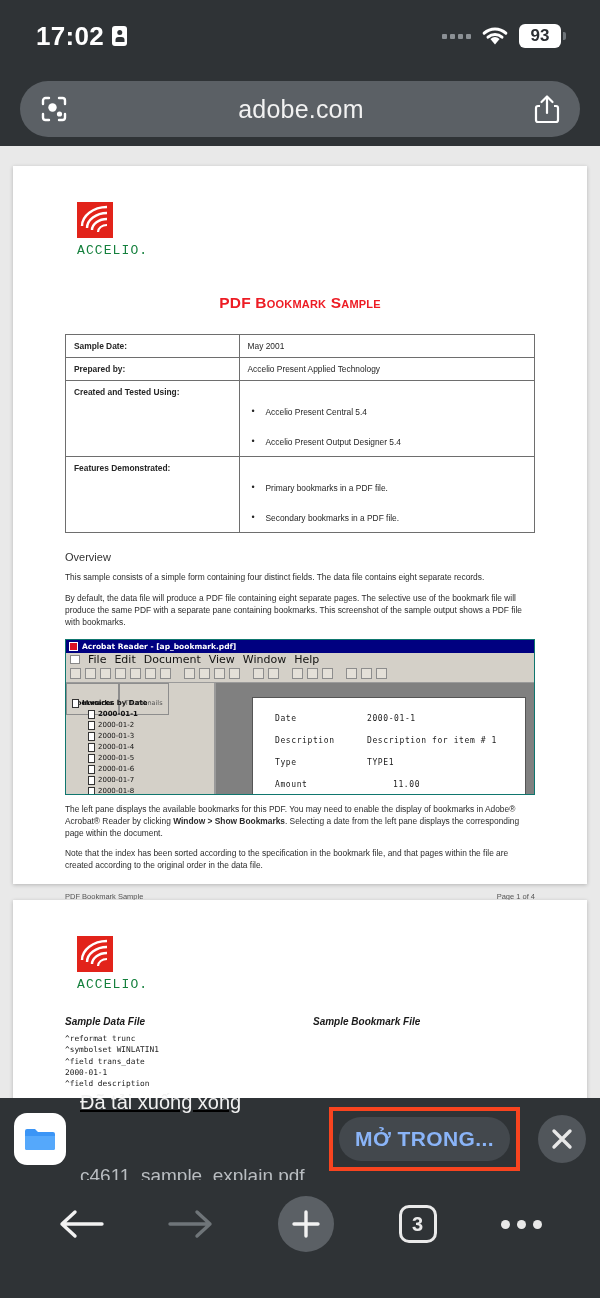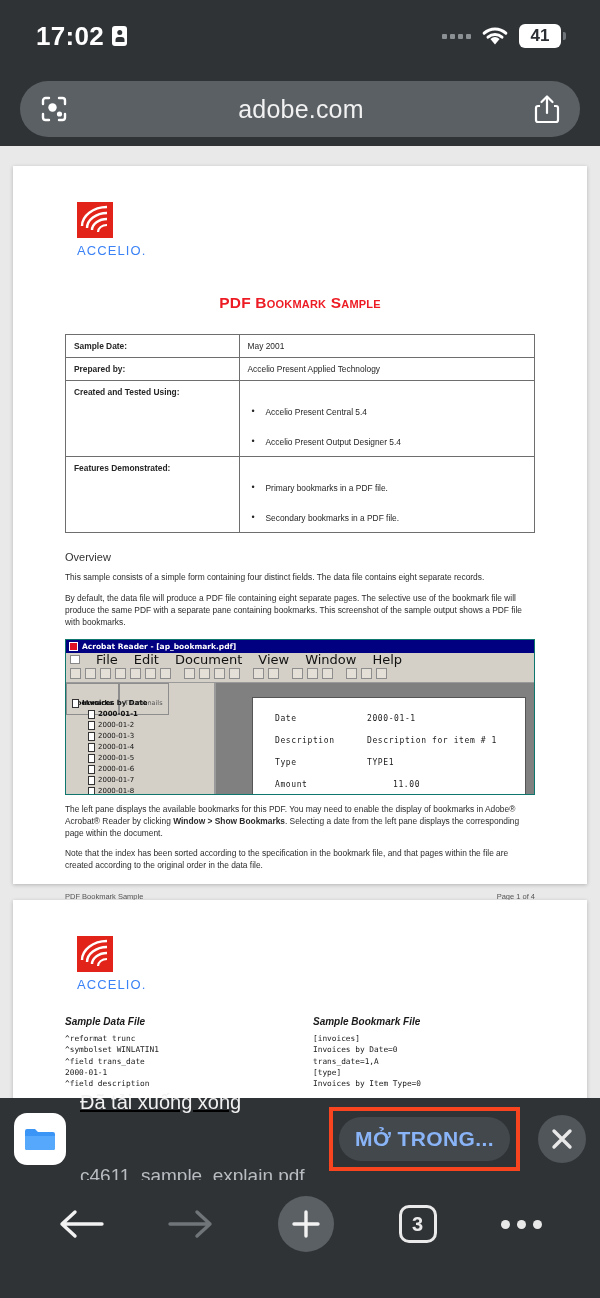--- a/index.html
+++ b/index.html
@@ -72,22 +72,22 @@
     width: 574px; position: relative;
   }
   .pdfpage.p1 { margin-top: 20px; height: 718px; padding: 36px 52px 0 52px; }
   .pdfpage.p2 { margin-top: 16px; height: 260px; padding: 36px 52px 0 52px; }
 
   
   .logo-block { margin-left: 12px; }
   .logo-mark { width: 36px; height: 36px; background: #e2231a; position: relative; overflow: hidden; }
   .logo-mark svg { position: absolute; left: 0; top: 0; }
   .logo-word {
-    font-family: Liberation Sans, sans-serif; font-size: 13px; letter-spacing: 1.1px;
-    color: #3b82f6; margin-top: 5px;
+    font-family: Liberation Mono, monospace; font-size: 13px; letter-spacing: 1.1px;
+    color: #15803d; margin-top: 5px;
   }
 
   .doc-title {
     color: #ed1c24; font-weight: bold; font-size: 15.5px; text-align: center;
     margin-top: 36px; letter-spacing: 0.2px;
     font-variant: small-caps;
   }
 
   table.info {
     width: 100%; border-collapse: collapse; margin-top: 22px;
@@ -113,22 +113,22 @@
     margin-top: 10px; width: 100%; height: 156px; border: 1px solid #0f766e;
     background: #cfcfcf; position: relative; overflow: hidden;
     font-family: "DejaVu Sans", sans-serif;
   }
   .acro-title {
     height: 13px; background: #000080; color: #fff; font-size: 7.5px; font-weight: bold;
     display: flex; align-items: center; gap: 4px; padding: 0 3px;
   }
   .acro-title .app-ico { width: 9px; height: 9px; background: #d12; border: 1px solid #fff; }
   .acro-menu {
-    height: 13px; background: #d4d0c8; display: flex; align-items: center; gap: 16px;
-    padding: 0 4px; font-size: 13px; color: #111;
+    height: 13px; background: #d4d0c8; display: flex; align-items: center; gap: 8px;
+    padding: 0 4px; font-size: 11px; color: #111;
   }
   .acro-menu .mico { width: 10px; height: 9px; background: #fff; border: 1px solid #888; }
   .acro-tools {
     height: 17px; background: #d4d0c8; display: flex; align-items: center; gap: 4px;
     padding: 0 4px; border-bottom: 1px solid #9a9a9a;
   }
   .acro-tools .t { width: 11px; height: 11px; background: #e4e0d8; border: 1px solid #8d8d8d; }
   .acro-tools .sep { width: 5px; }
   .acro-body { display: flex; height: 175px; background: #808080; }
   .acro-left { width: 150px; background: #d4d0c8; border-right: 2px solid #9a9a9a; }
@@ -232,21 +232,21 @@
           <i></i>
         </span>
       <span class="wifi">
         <svg width="26" height="19" viewBox="0 0 26 19">
           <path d="M13 17.6 L8.4 11.9 A7.4 7.4 0 0 1 17.6 11.9 Z" fill="#ffffff"></path>
           <path d="M2.2 6.2 A16 16 0 0 1 23.8 6.2" stroke="#ffffff" stroke-width="3.1" fill="none" stroke-linecap="round"></path>
           <path d="M6.0 10.2 A10.6 10.6 0 0 1 20.0 10.2" stroke="#ffffff" stroke-width="3.0" fill="none" stroke-linecap="round"></path>
         </svg>
       </span>
       <span class="battery">
-        <span class="battery-body">41</span>
+        <span class="battery-body">93</span>
         <span class="battery-tip"></span>
       </span>
     </div>
   </div>
 
   <div class="urlbar-wrap">
     <div class="urlbar">
       <span class="lens-icon">
         <svg width="28" height="28" viewBox="0 0 28 28">
           <path d="M3 9 V5.5 A2.5 2.5 0 0 1 5.5 3 H9" stroke="#fff" stroke-width="2.4" fill="none" stroke-linecap="round"></path>
@@ -456,25 +456,20 @@
         <div class="col">
           <h3>Sample Data File</h3>
           <pre>^reformat trunc
 ^symbolset WINLATIN1
 ^field trans_date
 2000-01-1
 ^field description</pre>
         </div>
         <div class="col">
           <h3>Sample Bookmark File</h3>
-          <pre>[invoices]
-Invoices by Date=0
-trans_date=1,A
-[type]
-Invoices by Item Type=0</pre>
         </div>
       </div>
     </div>
   </div>
 
   <div class="dlbar">
     <div class="dl-icon">
       <span class="folder">
         <svg width="32" height="25" viewBox="0 0 32 25">
           <path d="M1 4 A2 2 0 0 1 3 2 H11 L14 5 H29 A2 2 0 0 1 31 7 V21 A2 2 0 0 1 29 23 H3 A2 2 0 0 1 1 21 Z" fill="#3b95f6"></path>

